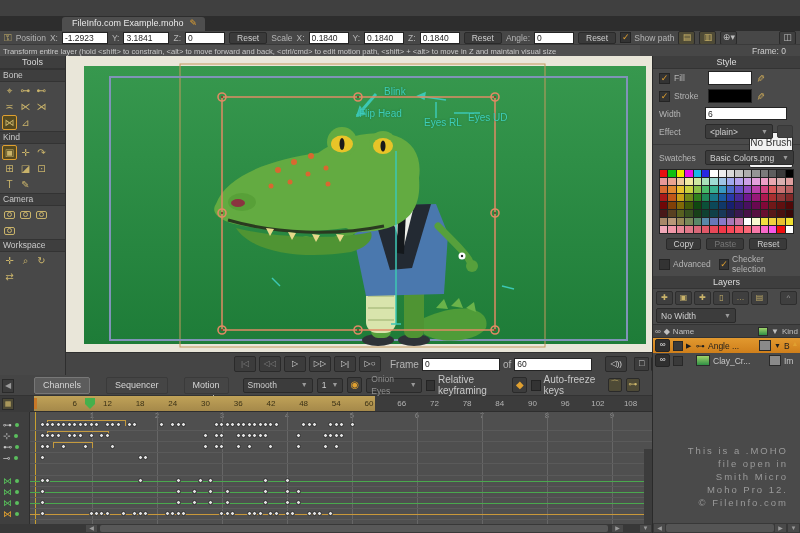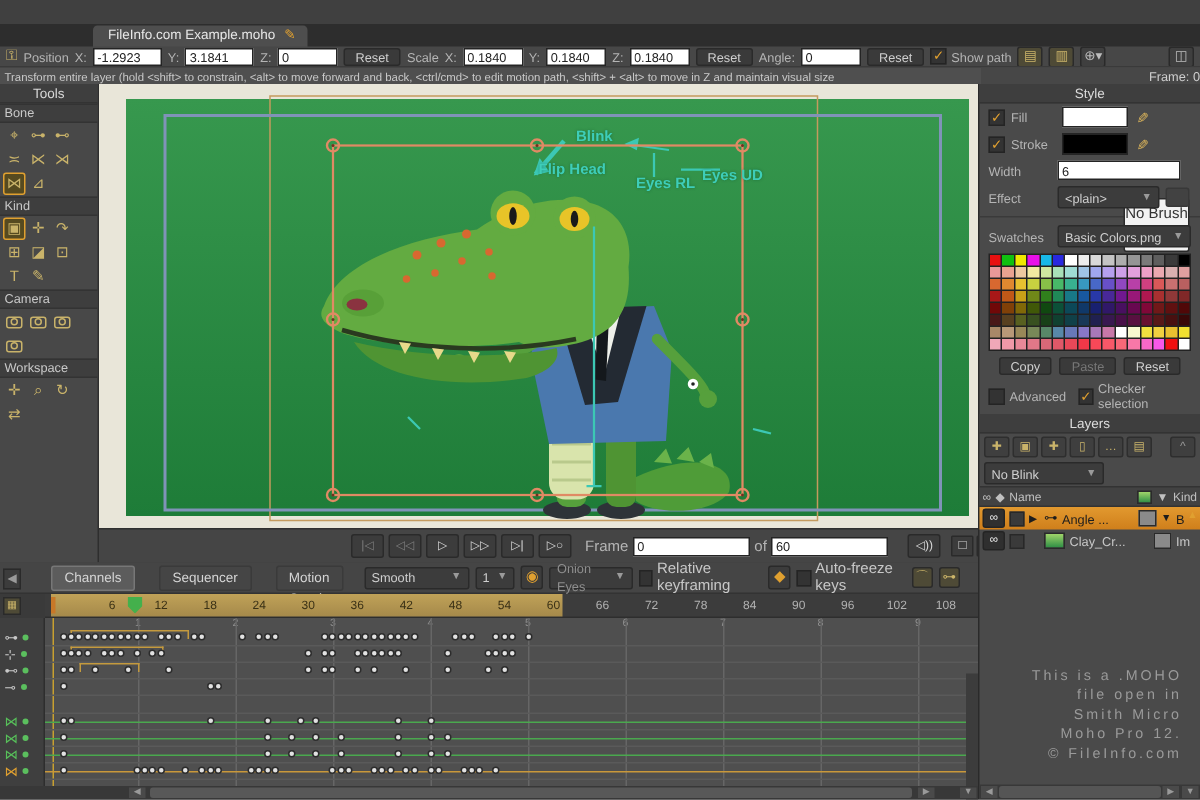--- a/index.html
+++ b/index.html
@@ -25,35 +25,35 @@
   .cbx{width:9px;height:9px;background:#333;border:1px solid #242424;display:inline-block;
     color:#e0a030;font-size:9px;line-height:8px;text-align:center;}
   .cbx.on::before{content:"✓";}
   .iconbtn{width:15px;height:12px;background:#4e4a36;border:1px solid #2a2a2a;border-radius:2px;
     color:#cdb66a;font-size:9px;line-height:11px;text-align:center;}
   .iconbtn.plain{background:#3f3f3f;color:#bdbdbd;}
   .lock{color:#cdb66a;font-size:10px;}
   .hintbar{position:absolute;left:0;top:44px;width:800px;height:12px;background:#4f4f4f;border-top:1px solid #3a3a3a;
     display:flex;align-items:center;}
   .hint{flex:1;color:#c9c9c9;font-size:7.6px;padding-left:3px;white-space:nowrap;overflow:hidden;}
-  .frameind{width:146px;text-align:right;padding-right:0;color:#cfcfcf;font-size:8.5px;background:#474747;height:12px;line-height:12px;}
+  .frameind{width:146px;text-align:right;padding-right:14px;color:#cfcfcf;font-size:8.5px;background:#474747;height:12px;line-height:12px;}
   
   .tools{position:absolute;left:0;top:56px;width:66px;height:319px;background:#484848;border-right:1px solid #2e2e2e;box-sizing:border-box;}
   .tools-h{height:12px;background:#3e3e3e;text-align:center;color:#d8d8d8;font-size:9px;line-height:12px;border-bottom:1px solid #333;}
   .tsec-h{height:11px;background:#3e3e3e;color:#c9c9c9;font-size:8.5px;line-height:11px;padding-left:3px;border-top:1px solid #333;border-bottom:1px solid #333;}
   .tgrid{display:flex;flex-wrap:wrap;padding:1px 2px;gap:1px;}
   .tool{width:13px;height:13px;display:flex;align-items:center;justify-content:center;color:#c9b36a;font-size:10px;border:1px solid transparent;}
   .tool.sel{border-color:#e0a030;background:#564a20;border-radius:2px;}
   .camshape{width:9px;height:6px;border:1px solid #c9b36a;border-radius:2px;position:relative;}
   .camshape::after{content:"";position:absolute;left:2px;top:0px;width:3px;height:3px;border:1px solid #c9b36a;border-radius:50%;}
   
   .canvas{position:absolute;left:66px;top:56px;width:586px;height:296px;background:#e9e6d9;overflow:hidden;}
   .green{position:absolute;left:18px;top:10px;right:6px;bottom:8px;background:linear-gradient(#37984e,#1e7c38);}
   .canvas svg{position:absolute;left:0;top:0;}
-  .ctrl-label{position:absolute;color:#3ecdb8;font-size:10px;white-space:nowrap;text-shadow:0 0 2px rgba(0,60,40,.4);font-weight:bold;}
+  .ctrl-label{position:absolute;color:#3ecdb8;font-size:10px;white-space:nowrap;text-shadow:0 0 2px rgba(0,60,40,.4);}
   
   .playbar{position:absolute;left:66px;top:352px;width:586px;height:23px;background:#454545;border-top:1px solid #303030;
     display:flex;align-items:center;box-sizing:border-box;padding-left:168px;gap:3px;}
   .pbtn{min-width:16px;height:14px;background:#3c3c3c;border:1px solid #2a2a2a;border-radius:2px;color:#d8d8d8;
     font-size:8px;line-height:13px;text-align:center;padding:0 2px;}
   .pbtn.dim{color:#7d7d7d;}
   .pin{height:11px;background:#fff;border:1px solid #242424;color:#222;font-size:8.5px;padding:0 2px;width:72px;}
   .viewico{width:13px;height:12px;background:#3c3c3c;border:1px solid #2a2a2a;color:#cfcfcf;font-size:9px;line-height:11px;text-align:center;border-radius:1px;}
   .dq{display:flex;align-items:center;gap:3px;color:#cfcfcf;font-size:8.5px;margin-left:4px;}
   
@@ -904,21 +904,21 @@
         <span class="lti">✚</span>
         <span class="lti">▣</span>
         <span class="lti">✚</span>
         <span class="lti">▯</span>
         <span class="lti">…</span>
         <span class="lti">▤</span>
         <span class="lti up">^</span>
       </div>
     <div class="nofilter">
       <span class="dd" style="width:70px;justify-content:space-between">
-        <span>No Blink</span>
+        <span>No Width</span>
         <span class="car">▼</span>
       </span>
     </div>
     <div class="lhead">
       <span>∞</span>
       <span>◆</span>
       <span class="nm">Name</span>
       <span class="lthumb" style="width:8px;height:7px"></span>
       <span>▼</span>
       <span>Kind</span>

